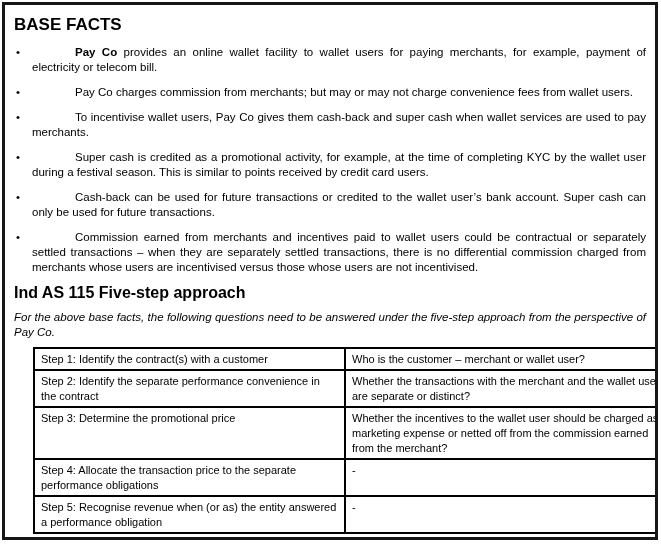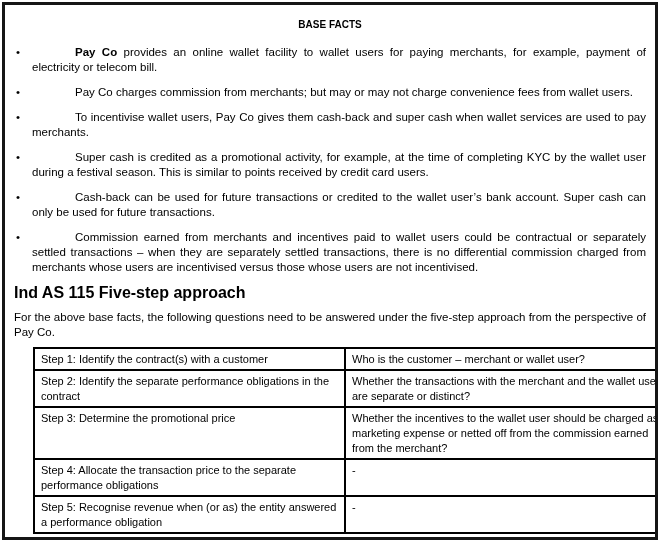--- a/index.html
+++ b/index.html
@@ -21,25 +21,24 @@
     top: 2px;
     right: 3px;
     bottom: 9px;
     border: 3px solid #161616;
     box-sizing: border-box;
     padding: 12px 9px 0 9px;
     overflow: hidden;
     background: #ffffff;
   }
   .doc-title {
-    font-size: 10px;
+    font-size: 17px;
     line-height: 15px;
     font-weight: bold;
     margin: 0 0 13px 0;
-    text-align: center;
   }
   ul.facts {
     list-style: none;
     margin: 0;
     padding: 0;
   }
   ul.facts li {
     display: flex;
     margin: 0 0 10px 0;
   }
@@ -65,20 +64,21 @@
     font-size: 16px;
     line-height: 15px;
     font-weight: bold;
     margin: 0 0 10px 0;
   }
   .intro {
     font-size: 11.5px;
     line-height: 15px;
     margin: 0 0 7px 0;
     text-align: justify;
+    font-style: italic;
   }
   table.five-step {
     border-collapse: collapse;
     margin-left: 19px;
     width: 615px;
     table-layout: fixed;
   }
   table.five-step td {
     border: 2px solid #000000;
     vertical-align: top;
@@ -127,21 +127,21 @@
 
   <p class="intro">For the above base facts, the following questions need to be answered under the five-step approach from the perspective of Pay Co.</p>
 
   <table class="five-step">
     <tbody>
       <tr>
         <td class="col-step">Step 1: Identify the contract(s) with a customer</td>
         <td class="col-question">Who is the customer – merchant or wallet user?</td>
       </tr>
       <tr>
-        <td class="col-step">Step 2: Identify the separate performance obligations in the contract</td>
+        <td class="col-step">Step 2: Identify the separate performance convenience in the contract</td>
         <td class="col-question">Whether the transactions with the merchant and the wallet user are separate or distinct?</td>
       </tr>
       <tr>
         <td class="col-step">Step 3: Determine the promotional price</td>
         <td class="col-question">Whether the incentives to the wallet user should be charged as marketing expense or netted off from the commission earned from the merchant?</td>
       </tr>
       <tr>
         <td class="col-step">Step 4: Allocate the transaction price to the separate performance obligations</td>
         <td class="col-question">-</td>
       </tr>

